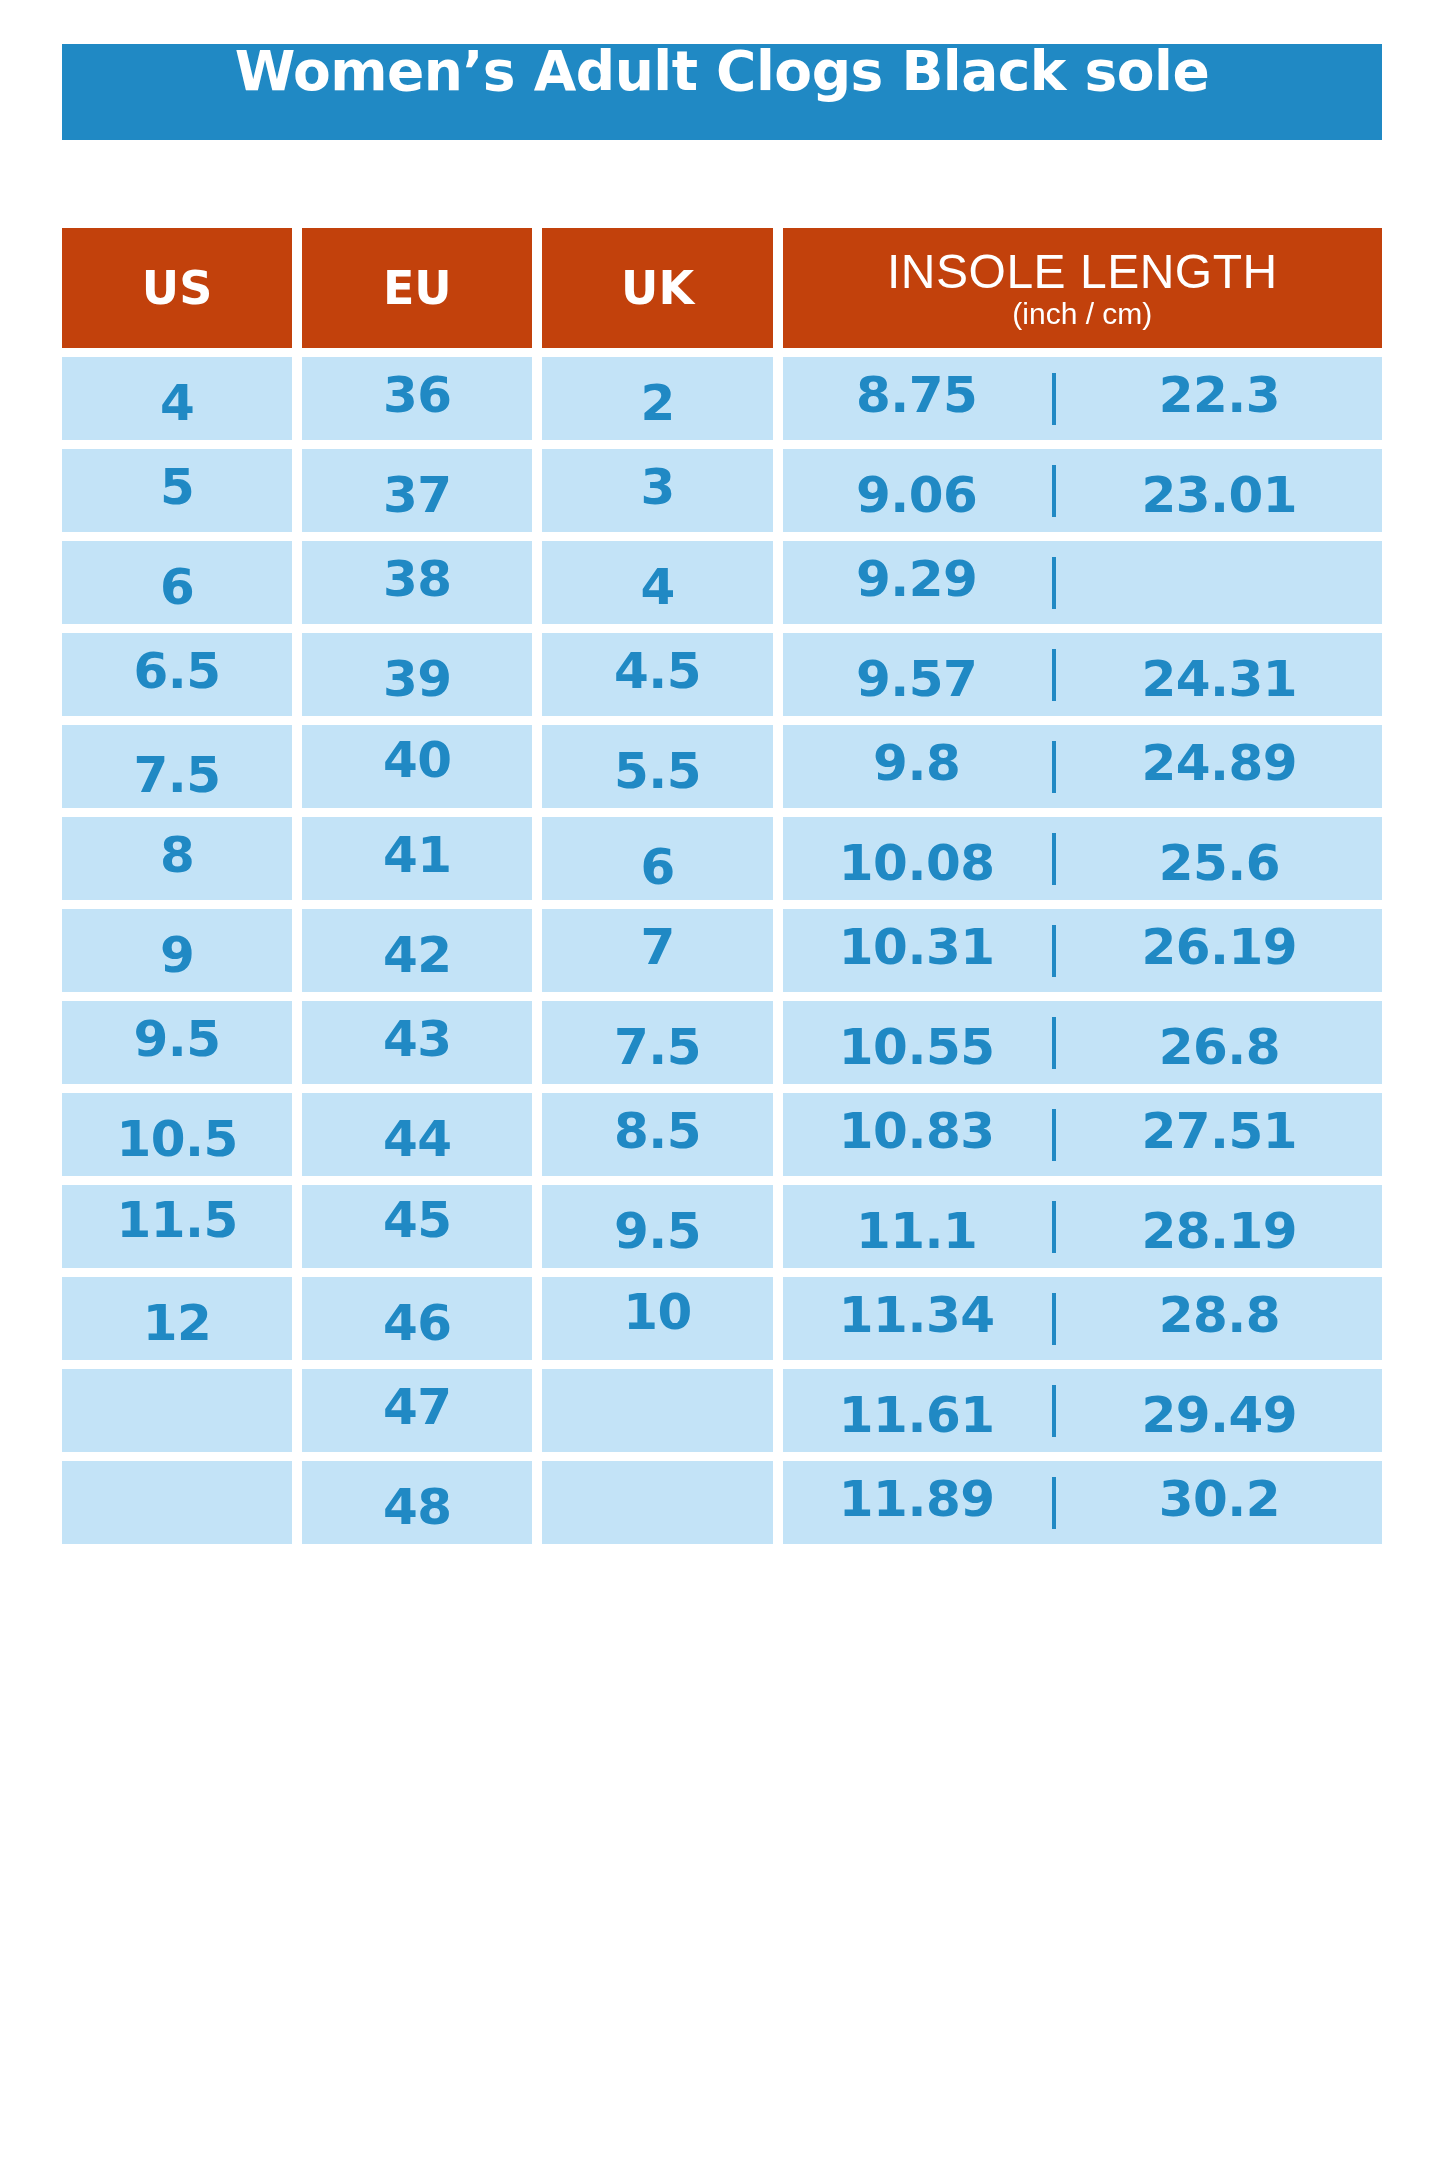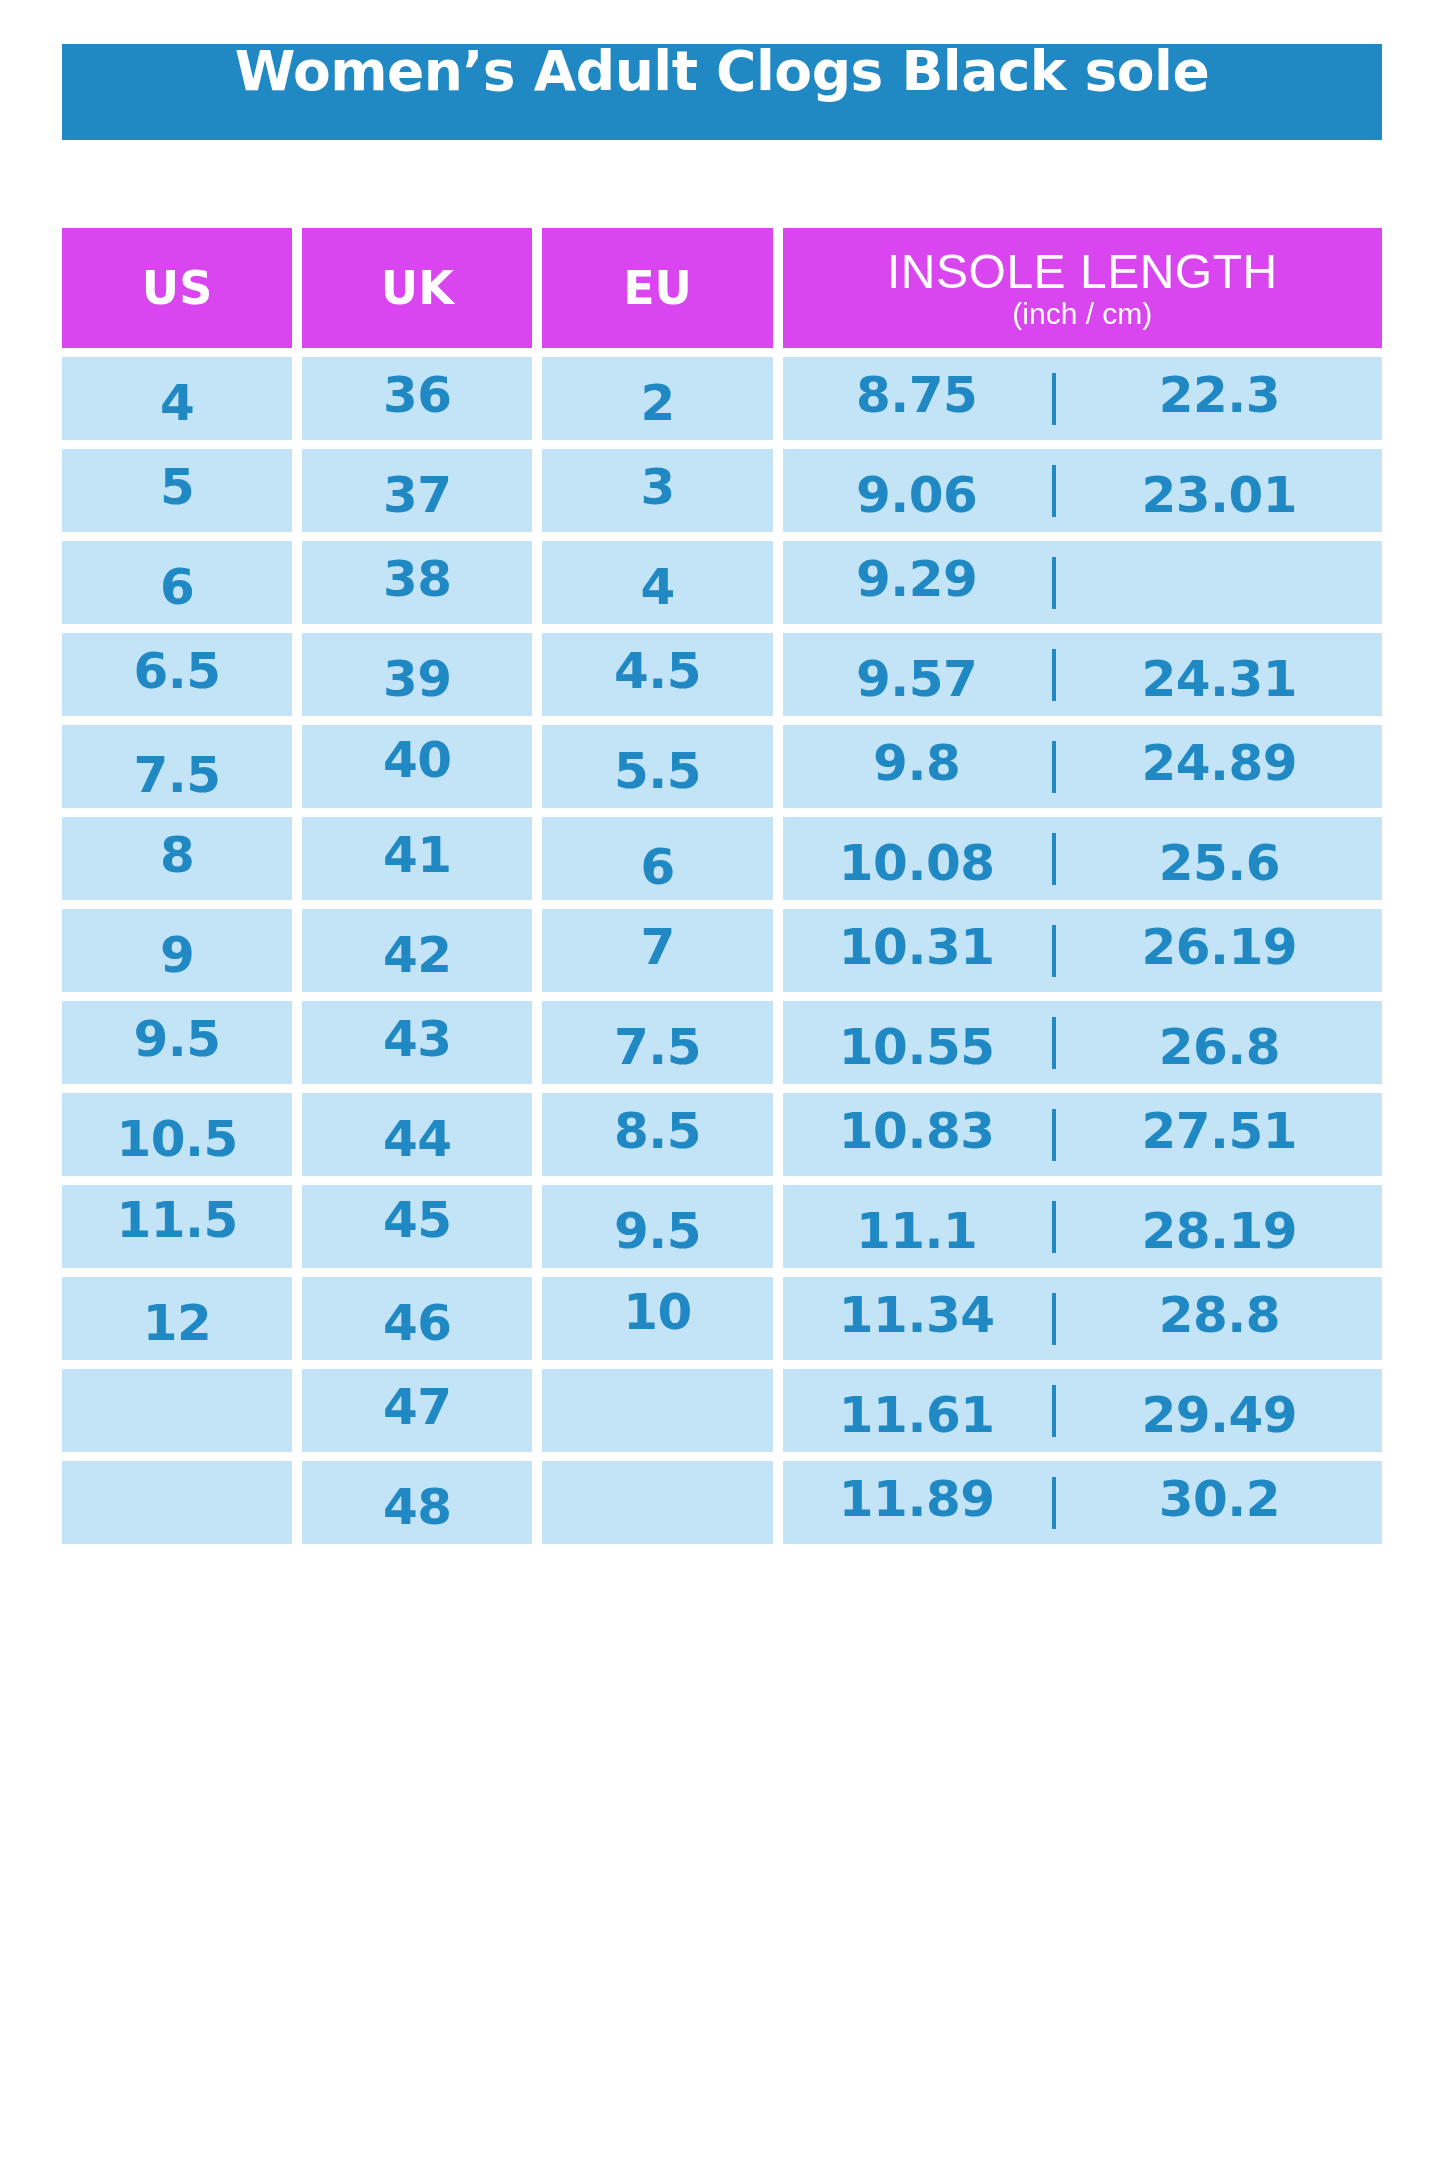--- a/index.html
+++ b/index.html
@@ -70,21 +70,21 @@
   }
 
   
   .c-us { width: 232px; margin-right: 10px; }
   .c-eu { width: 232px; margin-right: 10px; }
   .c-uk { width: 232px; margin-right: 10px; }
   .c-in { width: 604px; }
 
   
   .row-head .cell {
-    background: #d946ef;
+    background: #c2410c;
     height: 120px;
     color: #ffffff;
   }
   .head-label {
     font-family: "DejaVu Sans", sans-serif;
     font-size: 46px;
     font-weight: bold;
     line-height: 1;
     color: #ffffff;
   }
@@ -166,25 +166,25 @@
   <div class="title-banner">
     <span class="title-text">Women’s Adult Clogs Black sole</span>
   </div>
 
   <div class="table">
 
     <div class="row row-head">
       <div class="cell c-us">
         <span class="head-label">US</span>
       </div>
+      <div class="cell c-eu">
+        <span class="head-label">EU</span>
+      </div>
       <div class="cell c-uk">
         <span class="head-label">UK</span>
-      </div>
-      <div class="cell c-eu">
-        <span class="head-label">EU</span>
       </div>
       <div class="cell c-in" style="justify-content:center;">
         <span class="head-insole">
           <span class="l1">INSOLE LENGTH</span>
           <span class="l2">(inch / cm)</span>
         </span>
       </div>
     </div>
 
     <div id="rows-container">

